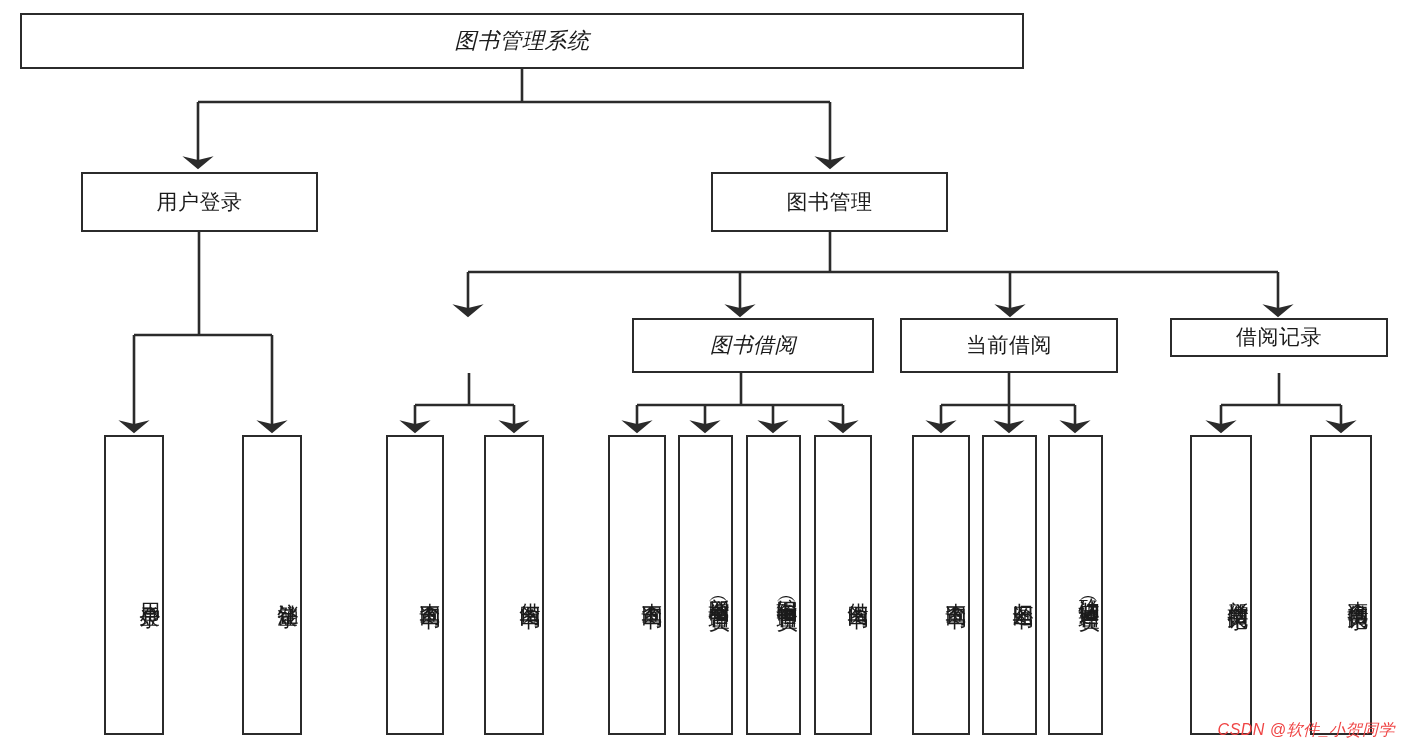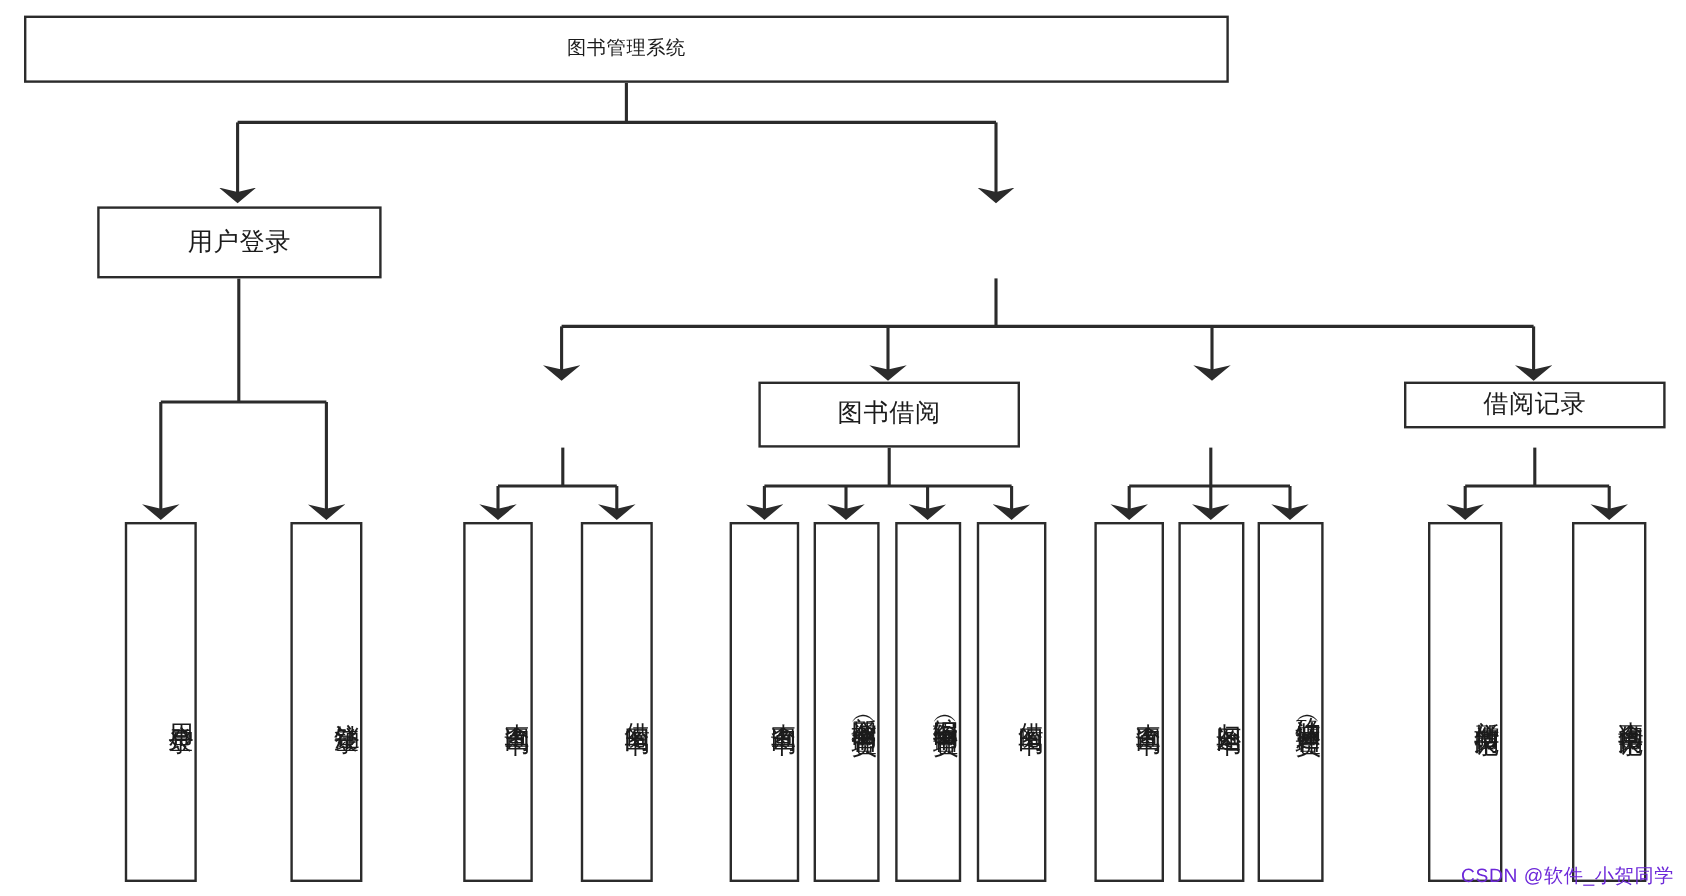--- a/index.html
+++ b/index.html
@@ -33,39 +33,41 @@
     color: #1b1b1b;
     display: flex;
     align-items: center;
     justify-content: center;
     text-align: center;
     font-size: 21px;
     line-height: 1.15;
     letter-spacing: 0.5px;
   }
   .node.root {
-    font-size: 16px;
+    font-size: 22px;
+    font-style: italic;
   }
   .node.leaf {
     writing-mode: vertical-rl;
     text-orientation: upright;
     align-items: flex-start;
     justify-content: center;
     padding-top: 10px;
     font-size: 21px;
     letter-spacing: 2px;
   }
   .watermark {
     position: absolute;
     right: 10px;
     bottom: 6px;
     font-size: 16px;
-    color: #6d28d9;
+    color: #ef4444;
     letter-spacing: 0.5px;
     white-space: nowrap;
+    font-style: italic;
   }
 </style>
 </head>
 <body>
 
 <div id="canvas">
 
   <svg class="wires" viewBox="0 0 1405 747">
     <defs>
       <marker id="arrow" markerWidth="10" markerHeight="12" refX="2.2" refY="6" orient="auto" markerUnits="strokeWidth">
@@ -112,22 +114,24 @@
       <path d="M1279,373 L1279,405"></path>
       <path d="M1221,405 L1341,405"></path>
       <path d="M1221,405 L1221,426" marker-end="url(#arrow)"></path>
       <path d="M1341,405 L1341,426" marker-end="url(#arrow)"></path>
     </g>
   </svg>
 
   <div class="node root" style="left: 20px; top: 13px; width: 1004px; height: 56px;">图书管理系统</div>
 
   <div class="node" style="left: 81px; top: 172px; width: 237px; height: 60px;">用户登录</div>
+  <div class="node" style="left: 711px; top: 172px; width: 237px; height: 60px;">图书管理</div>
 
-  <div class="node" style="left: 632px; top: 318px; width: 218px; height: 55px;">图书借阅</div>
+  <div class="node" style="left: 632px; top: 318px; width: 242px; height: 55px; font-style: italic;">图书借阅</div>
+  <div class="node" style="left: 900px; top: 318px; width: 218px; height: 55px;">当前借阅</div>
   <div class="node" style="left: 1170px; top: 318px; width: 218px; height: 39px;">借阅记录</div>
 
   <div class="node leaf" style="left: 104px; top: 435px; width: 60px; height: 300px;">用户登录</div>
   <div class="node leaf" style="left: 242px; top: 435px; width: 60px; height: 300px;">注销登录</div>
   <div class="node leaf" style="left: 386px; top: 435px; width: 58px; height: 300px;">查询图书</div>
   <div class="node leaf" style="left: 484px; top: 435px; width: 60px; height: 300px;">借阅图书</div>
   <div class="node leaf" style="left: 608px; top: 435px; width: 58px; height: 300px;">查询图书</div>
   <div class="node leaf" style="left: 678px; top: 435px; width: 55px; height: 300px;">新增图书（管理员）</div>
   <div class="node leaf" style="left: 746px; top: 435px; width: 55px; height: 300px;">编辑图书（管理员）</div>
   <div class="node leaf" style="left: 814px; top: 435px; width: 58px; height: 300px;">借阅图书</div>

